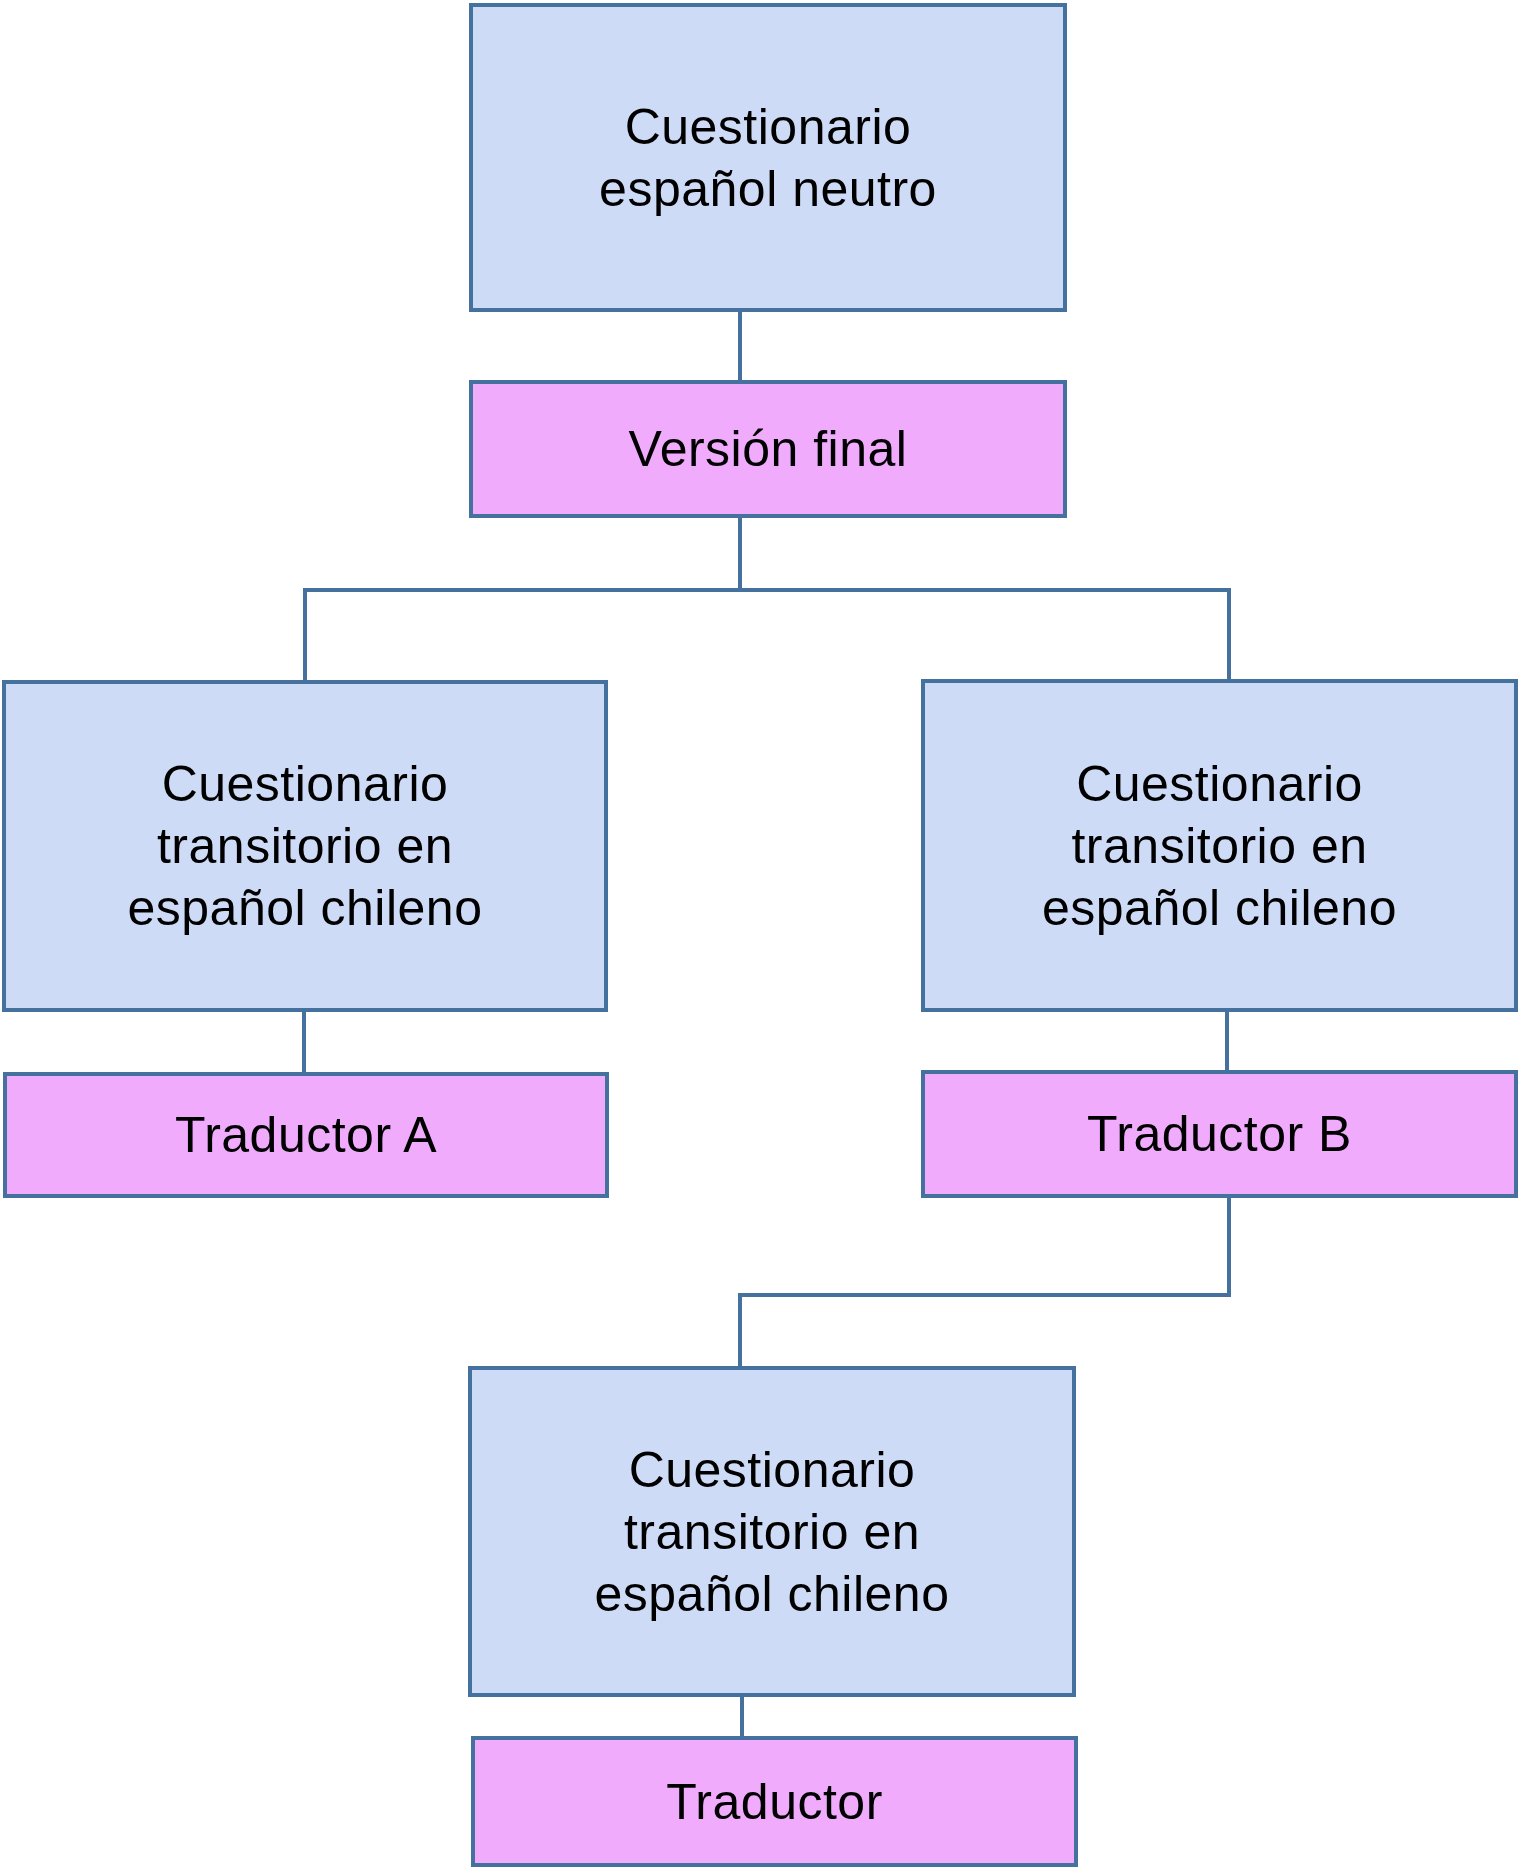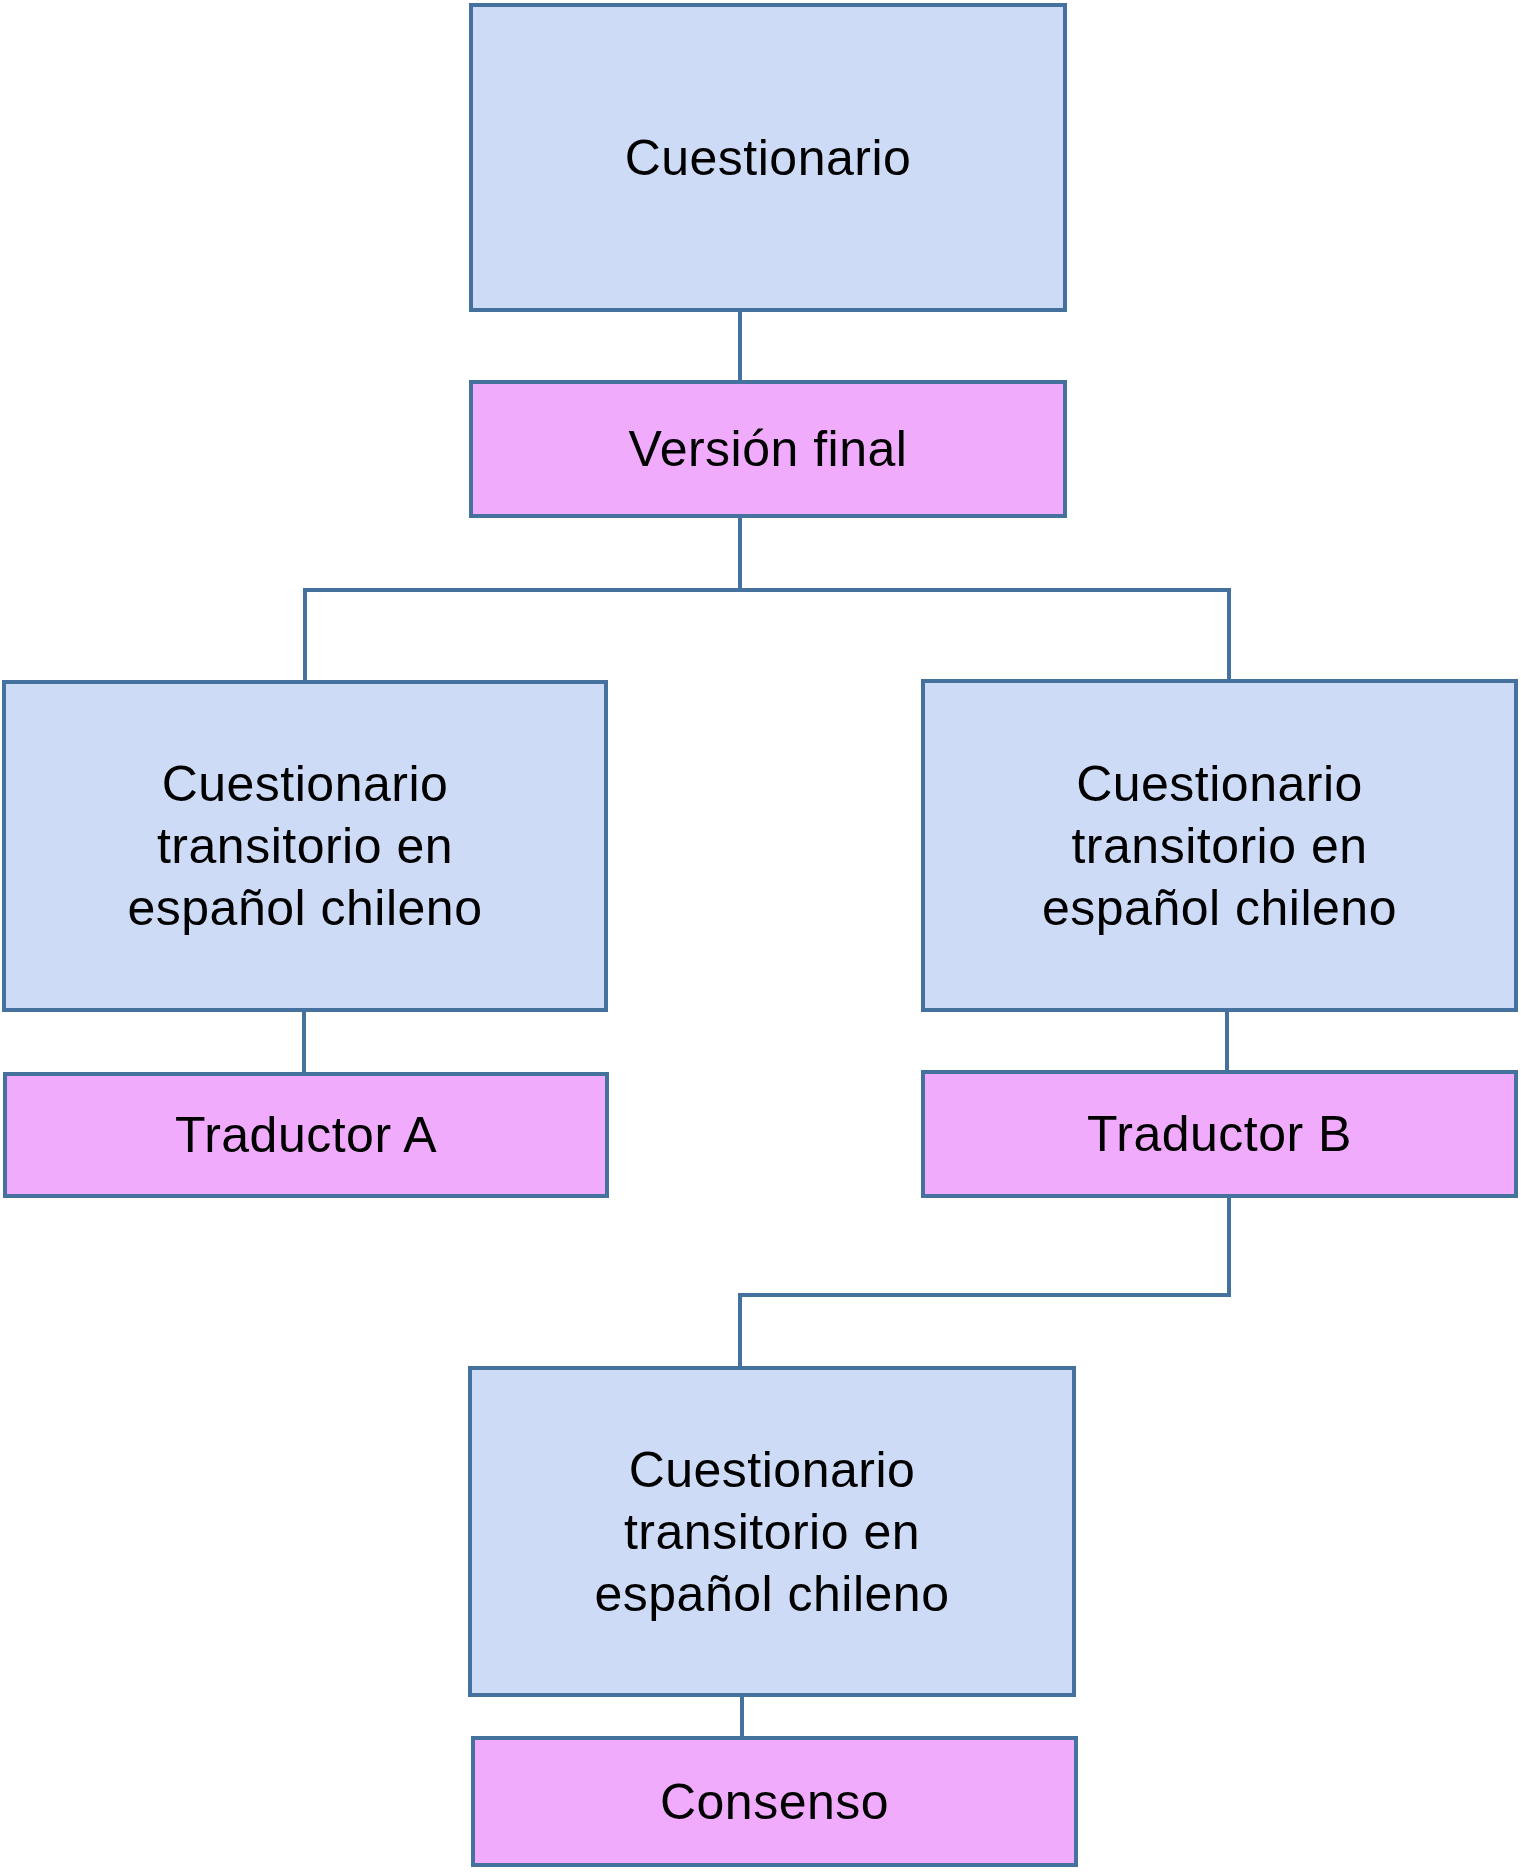--- a/index.html
+++ b/index.html
@@ -71,20 +71,21 @@
   <div class="edge" id="e-branch-right"></div>
   <div class="edge" id="e-left-trad-a"></div>
   <div class="edge" id="e-right-trad-b"></div>
   <div class="edge" id="e-trad-b-merge"></div>
   <div class="edge" id="e-merge-bar"></div>
   <div class="edge" id="e-merge-bottom"></div>
   <div class="edge" id="e-bottom-consenso"></div>
 
   <div class="node filled" id="n-top">
     <span>Cuestionario</span>
+    <span>español neutro</span>
   </div>
 
   <div class="node plain" id="n-version">
     <span>Versión final</span>
   </div>
 
   <div class="node filled" id="n-left">
     <span>Cuestionario</span>
     <span>transitorio en</span>
     <span>español chileno</span>
@@ -104,16 +105,16 @@
     <span>Traductor A</span>
   </div>
 
   <div class="node filled" id="n-bottom">
     <span>Cuestionario</span>
     <span>transitorio en</span>
     <span>español chileno</span>
   </div>
 
   <div class="node plain" id="n-consenso">
-    <span>Consenso</span>
+    <span>Traductor</span>
   </div>
 
 </div>
 
 </body></html>

